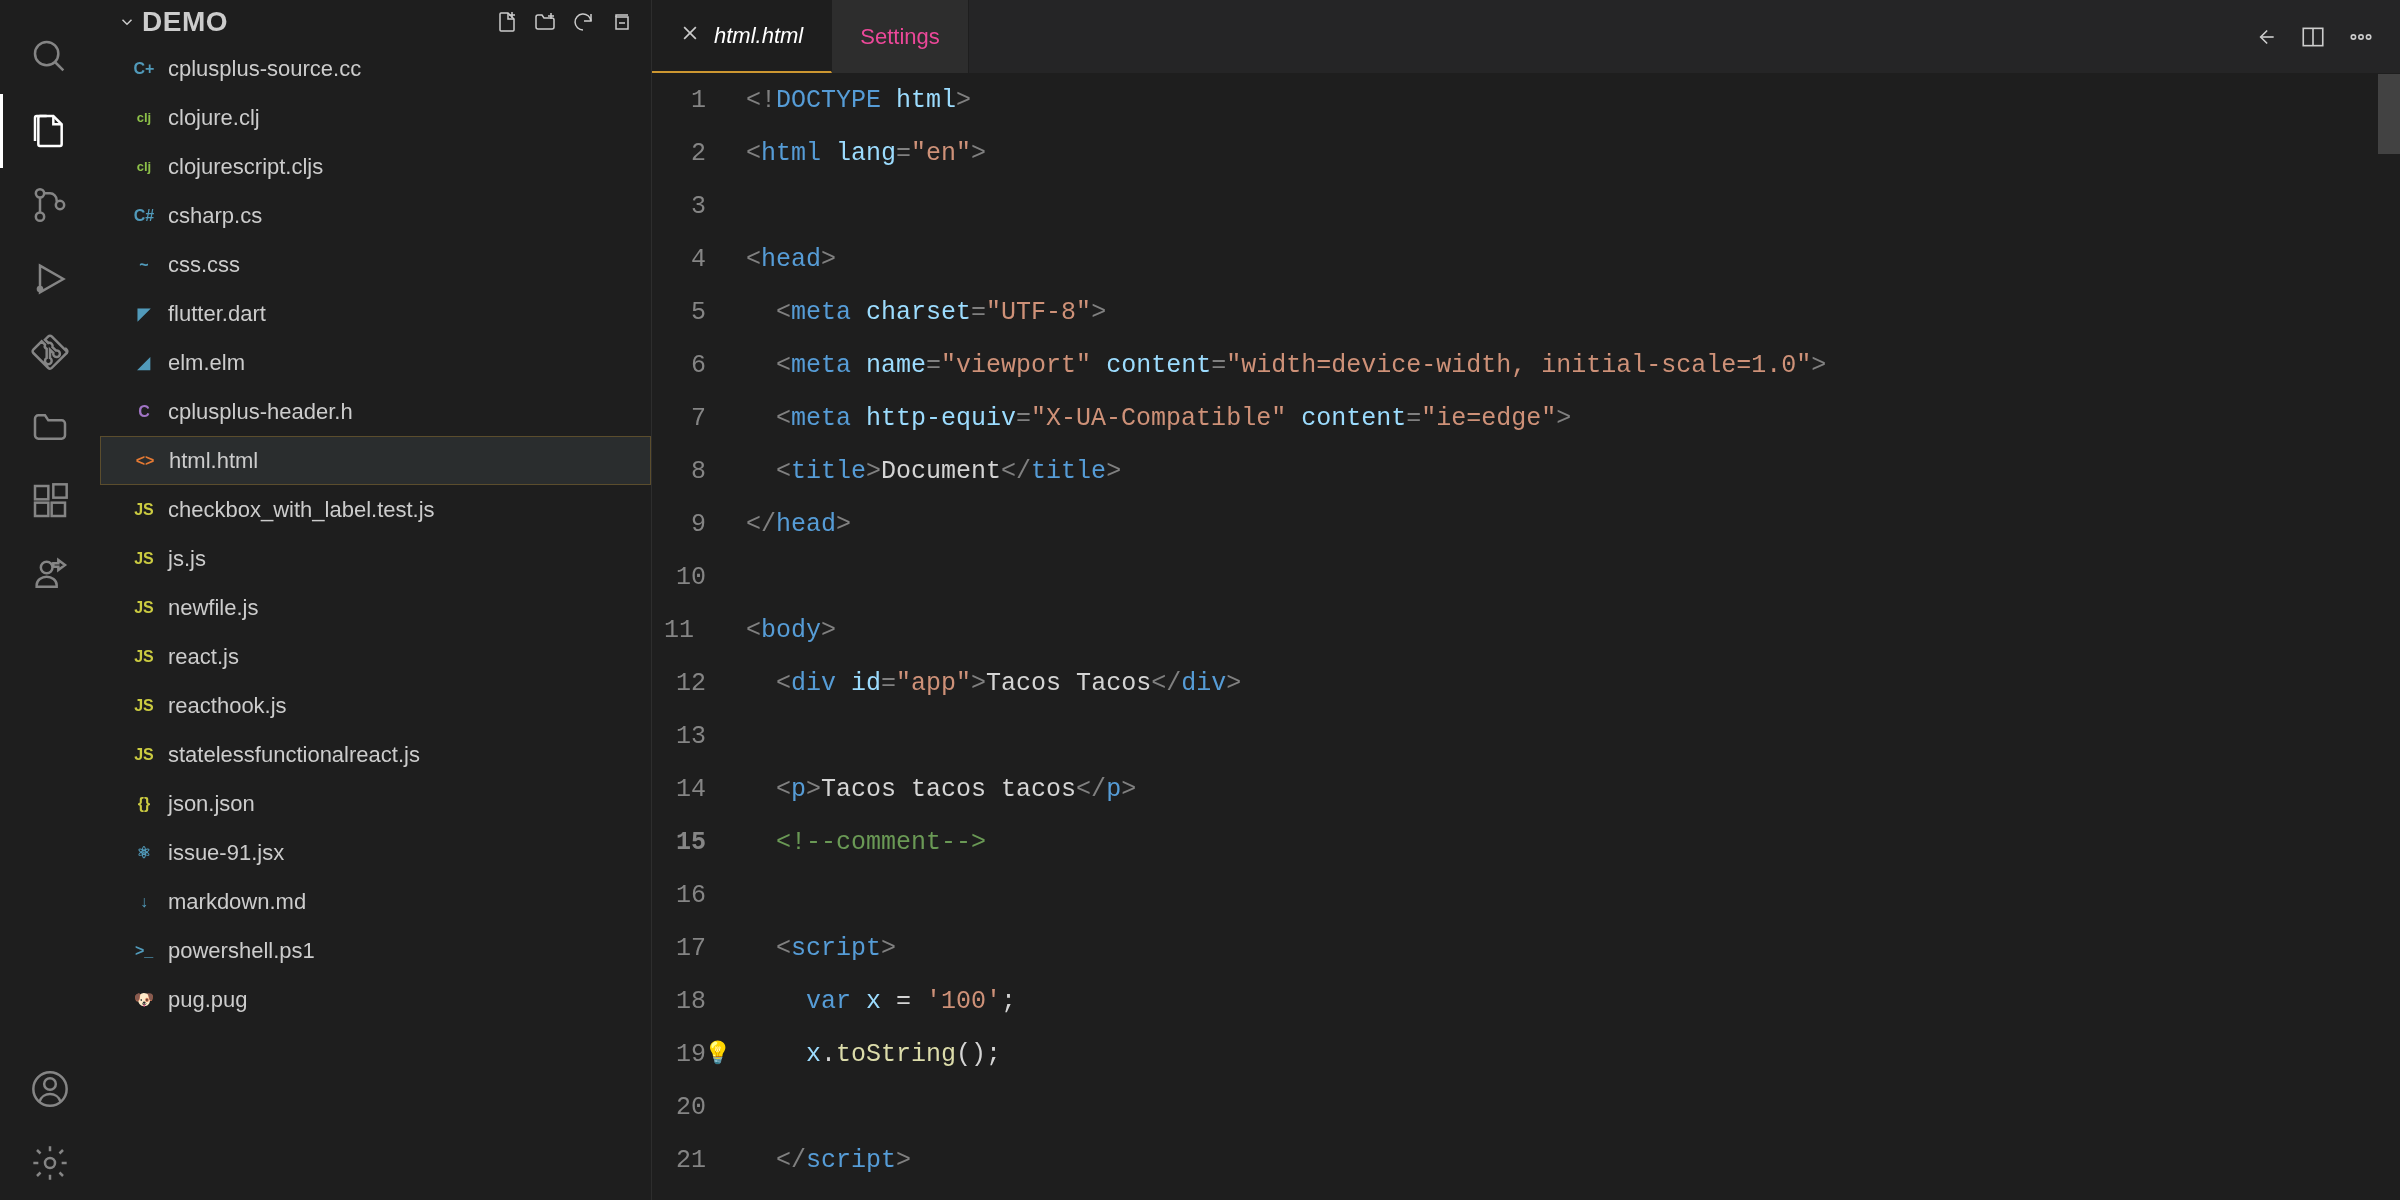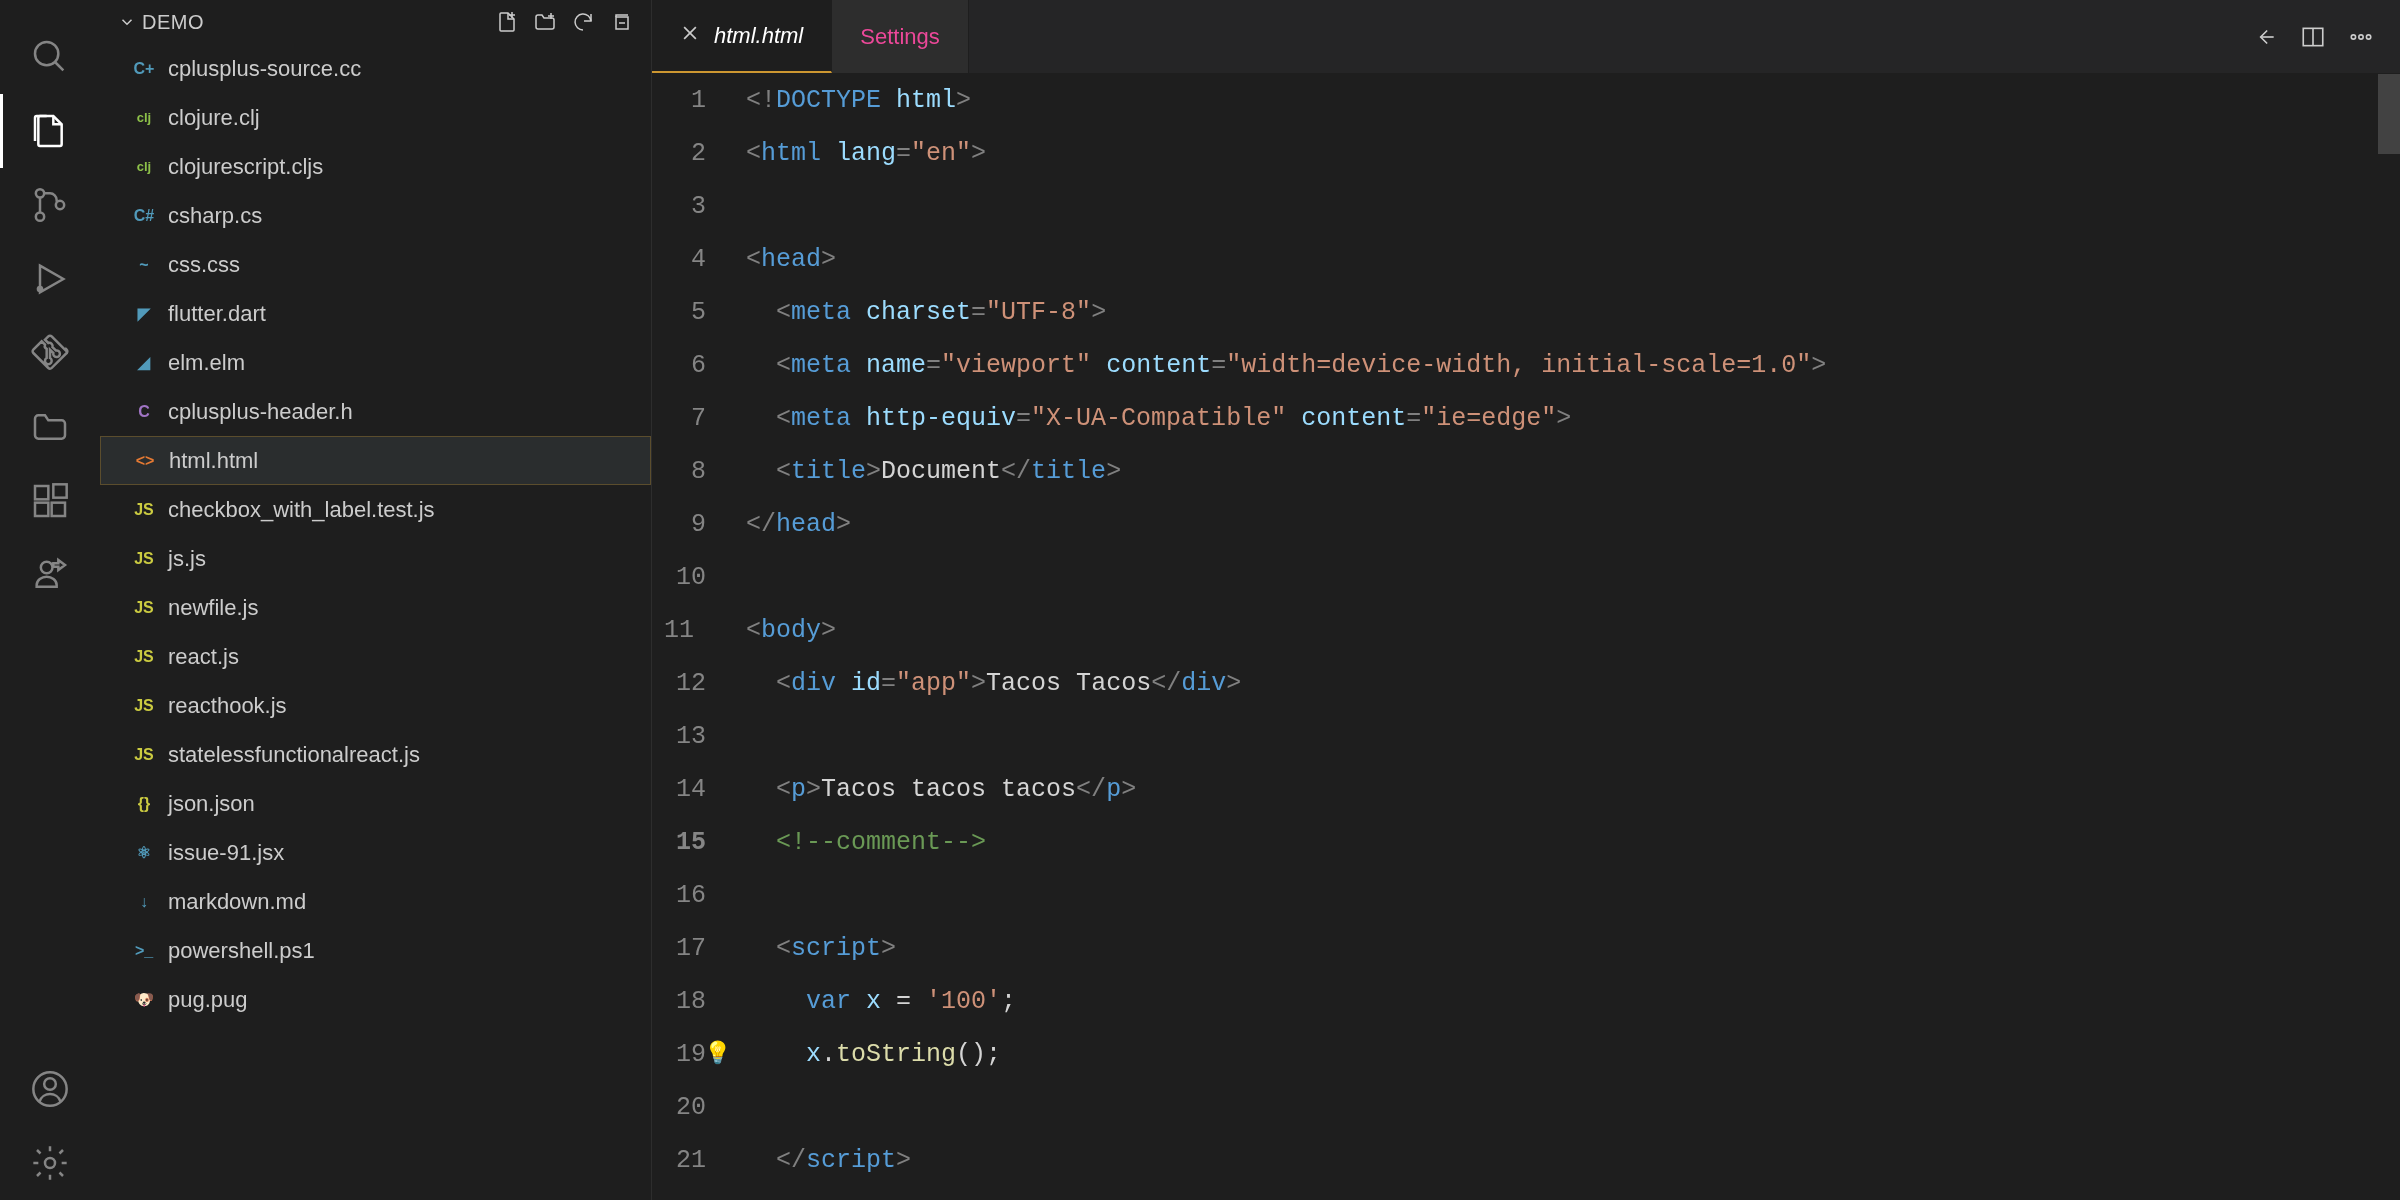--- a/index.html
+++ b/index.html
@@ -47,21 +47,21 @@
 }
 .sidebar-header .dots svg { width:24px; height:24px; fill:#bbbbbb; }
 .folder-header {
   height:44px;
   display:flex; align-items:center;
   padding:0 18px;
   justify-content:space-between;
 }
 .folder-header .left { display:flex; align-items:center; gap:6px; }
 .folder-header .left svg { width:18px; height:18px; stroke:#cccccc; fill:none; stroke-width:2; }
-.folder-header .name { font-size:20px; font-weight:400; color:#cccccc; letter-spacing:0.5px; }
+.folder-header .name { font-size:28px; font-weight:700; color:#cccccc; letter-spacing:0.5px; }
 .folder-header .actions { display:flex; gap:14px; }
 .folder-header .actions svg { width:24px; height:24px; stroke:#cccccc; fill:none; stroke-width:1.5; }
 .file-list { flex:1; overflow:hidden; }
 .file-item {
   height:49px; display:flex; align-items:center;
   padding-left:32px; gap:12px;
   cursor:pointer;
   font-size:22px;
   color:#cccccc;
 }

